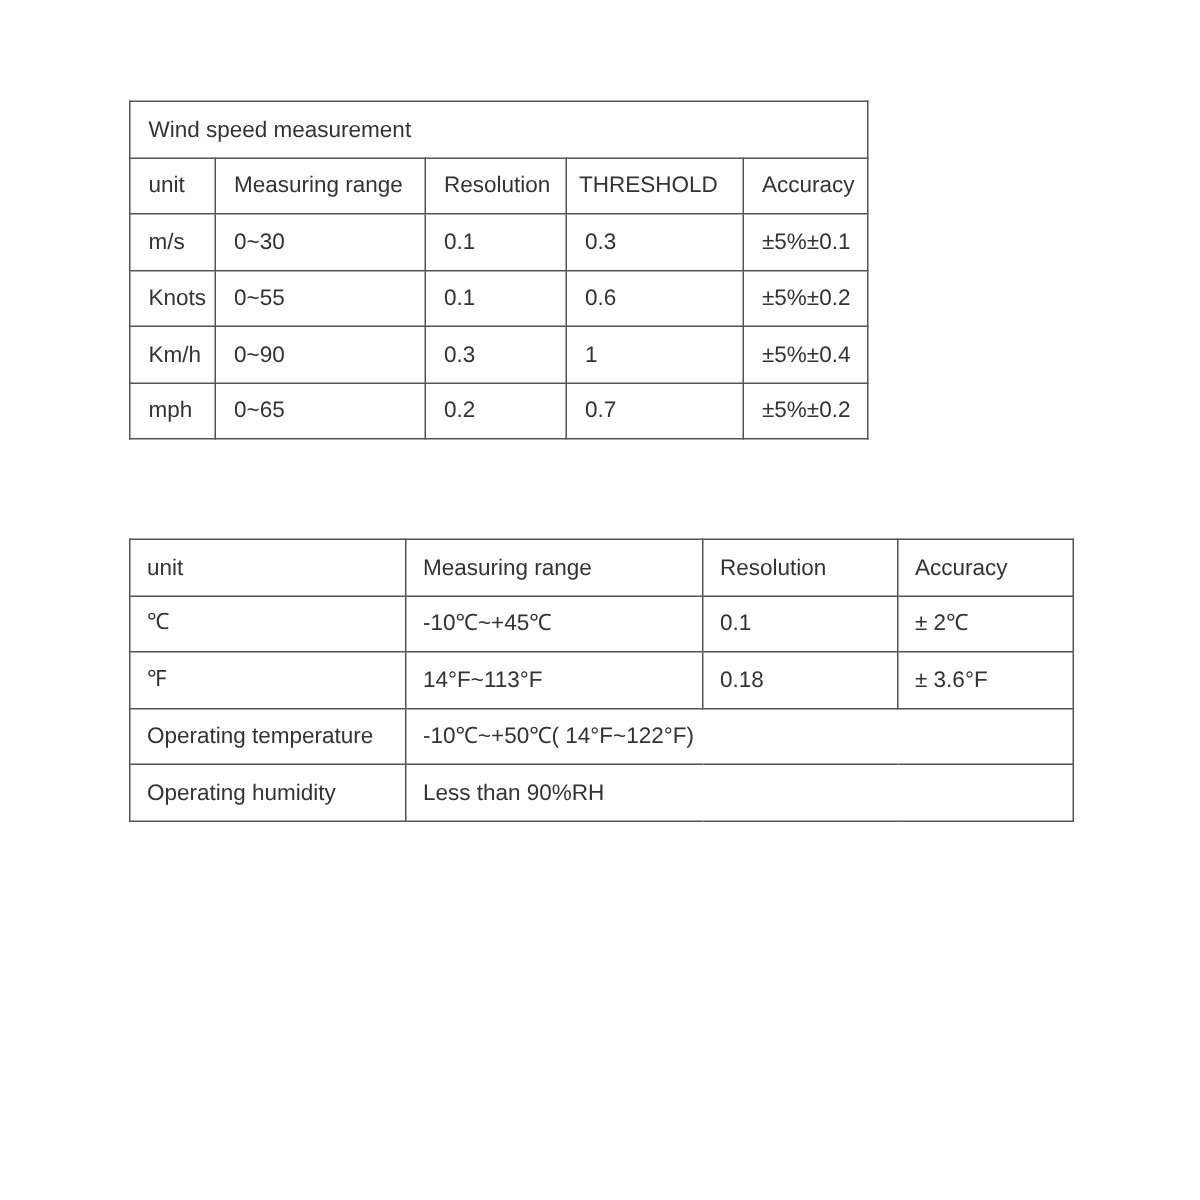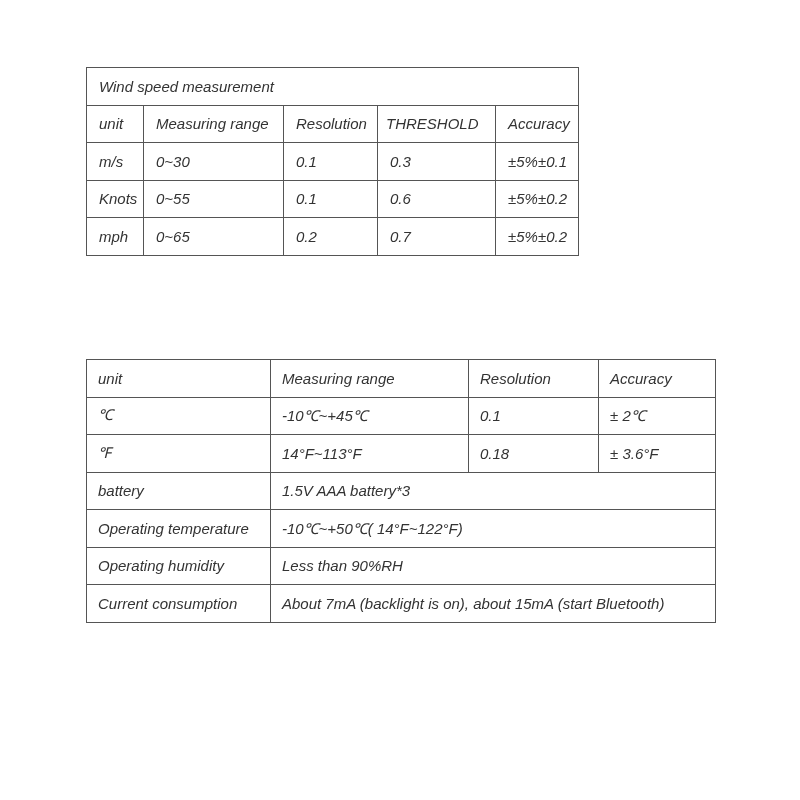--- a/index.html
+++ b/index.html
@@ -1,20 +1,20 @@
 <!DOCTYPE html>
 <html><head>
 <meta charset="utf-8">
 <style>
   html, body { margin: 0; padding: 0; background: #ffffff; }
   body { width: 800px; height: 800px; position: relative; overflow: hidden;
          font-family: "Liberation Sans", sans-serif; color: #333333; }
   table { position: absolute; border-collapse: collapse; table-layout: fixed; }
   td { border: 1.5px solid #555555; padding: 0 0 0 10px; font-size: 15px;
-       white-space: nowrap; overflow: hidden; vertical-align: middle; line-height: 1; font-style: italic; }
+       white-space: nowrap; overflow: hidden; vertical-align: middle; line-height: 1; }
   .title-cell { padding-left: 12px; }
   #t1 { left: 86px; top: 67px; width: 492px; }
   #t1 tr { height: 37.5px; }
   #t1 td { padding-left: 12px; }
   #t2 { left: 86px; top: 359px; width: 629px; }
   #t2 tr { height: 37.5px; }
   #t2 td { padding-left: 11px; }
   .deg { font-family: "Liberation Serif", serif; font-size: 15px; }
 </style>
 </head>
@@ -47,20 +47,27 @@
     <td>±5%±0.1</td>
   </tr>
   <tr>
     <td>Knots</td>
     <td>0~55</td>
     <td>0.1</td>
     <td>0.6</td>
     <td>±5%±0.2</td>
   </tr>
   <tr>
+    <td>Km/h</td>
+    <td>0~90</td>
+    <td>0.3</td>
+    <td>1</td>
+    <td>±5%±0.4</td>
+  </tr>
+  <tr>
     <td>mph</td>
     <td>0~65</td>
     <td>0.2</td>
     <td>0.7</td>
     <td>±5%±0.2</td>
   </tr>
 </tbody>
   </table>
 
 <table id="t2">
@@ -83,29 +90,21 @@
     <td>0.1</td>
     <td>± 2℃</td>
   </tr>
   <tr>
     <td class="deg">℉</td>
     <td>14°F~113°F</td>
     <td>0.18</td>
     <td>± 3.6°F</td>
   </tr>
   <tr>
-    <td>battery</td>
-    <td colspan="3">1.5V AAA battery*3</td>
-  </tr>
-  <tr>
     <td>Operating temperature</td>
     <td colspan="3">-10℃~+50℃( 14°F~122°F)</td>
   </tr>
   <tr>
     <td>Operating humidity</td>
     <td colspan="3">Less than 90%RH</td>
   </tr>
-  <tr>
-    <td>Current consumption</td>
-    <td colspan="3">About 7mA (backlight is on), about 15mA (start Bluetooth)</td>
-  </tr>
 </tbody>
   </table>
 
 </body></html>

